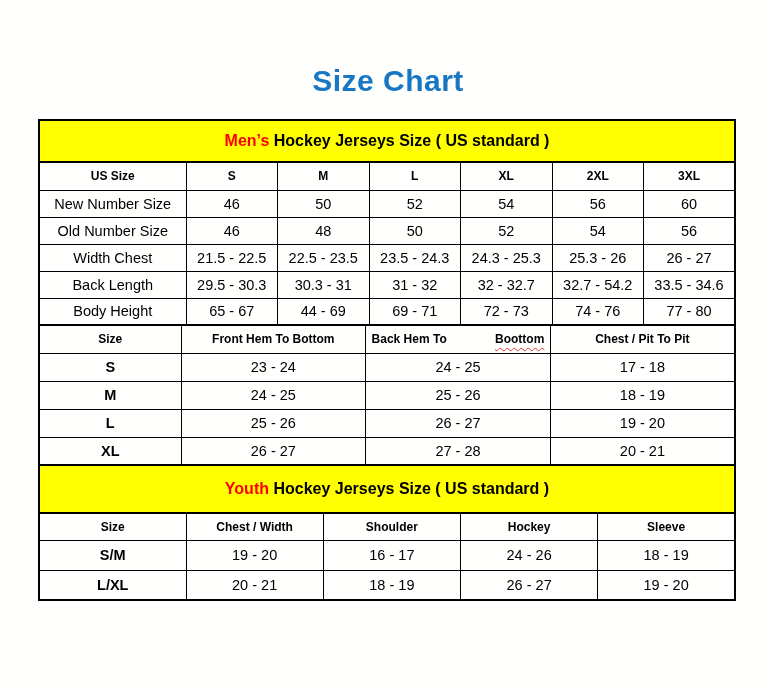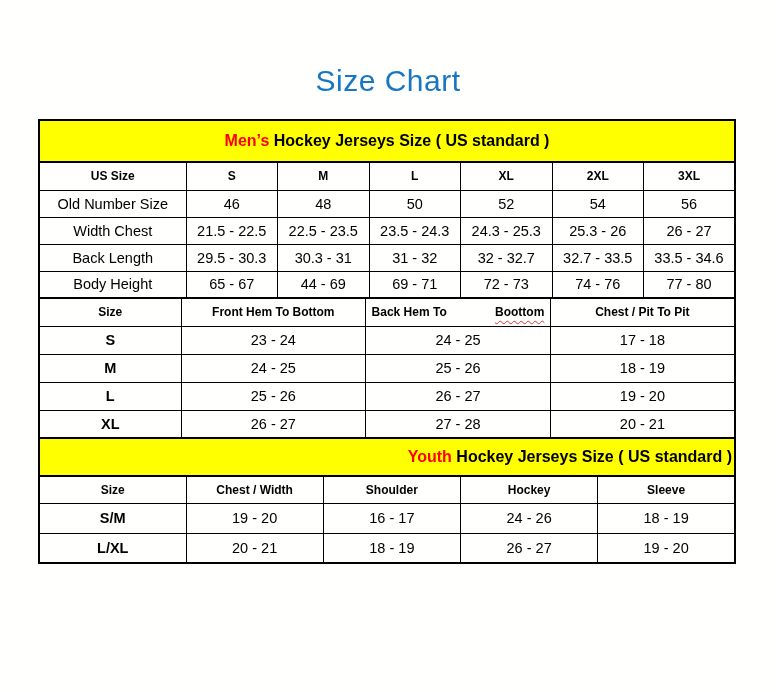--- a/index.html
+++ b/index.html
@@ -9,21 +9,21 @@
     height: 692px;
     font-family: "Liberation Sans", sans-serif;
     color: #000;
     overflow: hidden;
   }
   .page { width: 776px; height: 692px; position: relative; }
   .title {
     text-align: center;
     padding-top: 64px;
     font-size: 30px;
-    font-weight: normal;
+    font-weight: bold;
     color: #1877C2;
     letter-spacing: 0.5px;
   }
   .tables {
     position: absolute;
     left: 38px;
     top: 119px;
     width: 698px;
   }
   table.size-table {
@@ -41,21 +41,21 @@
     padding: 0 2px;
   }
   .section-row td {
     background: #FFFF00;
     font-weight: bold;
     font-size: 16px;
     height: 42px;
     border: 2px solid #000;
   }
   .t-womens .section-row td { height: 40px; }
-  .t-youth  .section-row td { height: 38px; text-align: right; }
+  .t-youth  .section-row td { height: 48px; }
   .section-row .hl { color: #FF0000; }
   .head-row th { font-weight: bold; font-size: 12px; height: 28px; }
   .t-youth .head-row th { height: 27px; }
   .data-row td { font-size: 14.5px; font-weight: normal; height: 27px; }
   .t-womens .data-row td { height: 28px; }
   .t-youth  .data-row td { height: 30px; }
   .row-label.bold { font-weight: bold; }
   col.first-col { width: 147px; }
   .t-womens col.first-col { width: 142px; }
   .squiggle {
@@ -90,20 +90,29 @@
           <tr class="head-row">
             <th>US Size</th>
             <th>S</th>
             <th>M</th>
             <th>L</th>
             <th>XL</th>
             <th>2XL</th>
             <th>3XL</th>
           </tr>
           <tr class="data-row">
+            <td class="row-label">New Number Size</td>
+            <td class="val">46</td>
+            <td class="val">50</td>
+            <td class="val">52</td>
+            <td class="val">54</td>
+            <td class="val">56</td>
+            <td class="val">60</td>
+          </tr>
+          <tr class="data-row">
             <td class="row-label">Old Number Size</td>
             <td class="val">46</td>
             <td class="val">48</td>
             <td class="val">50</td>
             <td class="val">52</td>
             <td class="val">54</td>
             <td class="val">56</td>
           </tr>
           <tr class="data-row">
             <td class="row-label">Width Chest</td>
@@ -113,21 +122,21 @@
             <td class="val">24.3 - 25.3</td>
             <td class="val">25.3 - 26</td>
             <td class="val">26 - 27</td>
           </tr>
           <tr class="data-row">
             <td class="row-label">Back Length</td>
             <td class="val">29.5 - 30.3</td>
             <td class="val">30.3 - 31</td>
             <td class="val">31 - 32</td>
             <td class="val">32 - 32.7</td>
-            <td class="val">32.7 - 33.5</td>
+            <td class="val">32.7 - 54.2</td>
             <td class="val">33.5 - 34.6</td>
           </tr>
           <tr class="data-row">
             <td class="row-label">Body Height</td>
             <td class="val">65 - 67</td>
             <td class="val">44 - 69</td>
             <td class="val">69 - 71</td>
             <td class="val">72 - 73</td>
             <td class="val">74 - 76</td>
             <td class="val">77 - 80</td>

